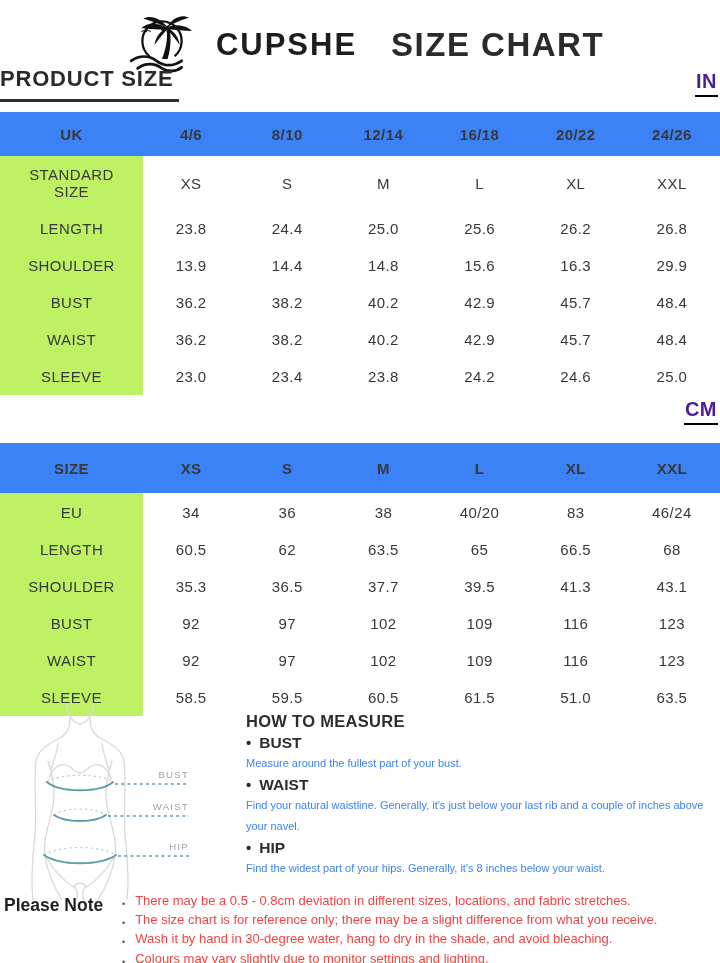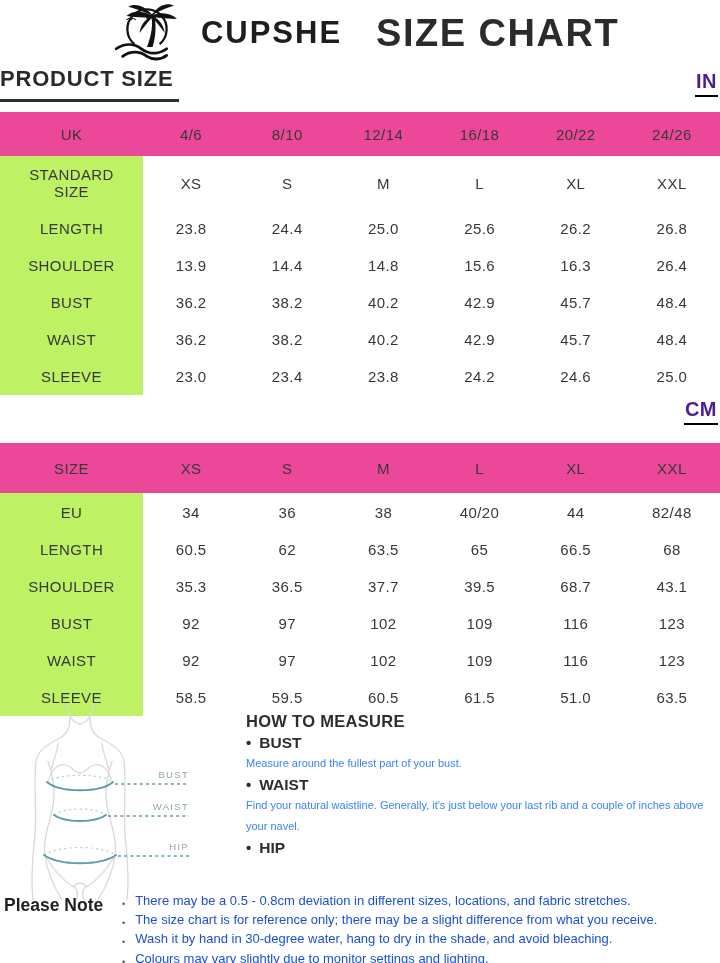--- a/index.html
+++ b/index.html
@@ -1,40 +1,40 @@
 <!DOCTYPE html>
 <html><head>
 <meta charset="utf-8">
 <style>
   html,body{margin:0;padding:0;background:#ffffff;}
   .page{
     position:relative;width:720px;height:963px;background:#fff;overflow:hidden;
     font-family:"Liberation Sans",sans-serif;color:#2f2f2f;
   }
   
-  .brand-header{position:absolute;top:2px;left:0;width:100%;height:62px;
+  .brand-header{position:absolute;top:14px;left:0;width:100%;height:62px;
     display:flex;align-items:center;justify-content:center;}
   .logo-svg{width:92px;height:58px;margin-right:8px;margin-top:-2px;}
   .brand-name{font-size:31px;font-weight:600;letter-spacing:2px;color:#1d1d1d;}
-  .page-title{font-size:38px;font-weight:700;letter-spacing:1.5px;color:#2b2b2b;margin-left:34px;}
+  .page-title{font-size:33px;font-weight:700;letter-spacing:1.5px;color:#2b2b2b;margin-left:34px;}
   
   .product-size{position:absolute;top:66px;left:0;font-size:22px;font-weight:700;
     letter-spacing:0.8px;color:#2a2a2a;border-bottom:3px solid #2e2e2e;padding:0 6px 7px 0;}
   .unit{position:absolute;right:2px;font-size:20px;font-weight:700;color:#4c1d95;
     border-bottom:2px solid #000000;padding:0 1px 2px 1px;letter-spacing:0.5px;}
   .unit-in{top:70px;}
   .unit-cm{top:398px;}
   
   .size-table{position:absolute;left:0;width:720px;border-collapse:collapse;table-layout:fixed;}
   .table-in{top:112px;}
   .table-cm{top:443px;}
   .size-table td{text-align:center;vertical-align:middle;font-size:15px;color:#383838;
     letter-spacing:0.4px;}
   .size-table td.label{background:#bef264;padding:0 20px;}
-  .size-table tr.head td{background:#ec4899;}
+  .size-table tr.head td{background:#3b82f6;font-weight:bold;}
   .table-in tr:nth-child(1){height:44px;}
   .table-in tr:nth-child(2){height:54px;}
   .table-in tr:nth-child(n+3){height:37px;}
   .table-cm tr:nth-child(1){height:50px;}
   .table-cm tr:nth-child(2){height:38px;padding-left:39px;}
   .table-cm tr:nth-child(n+3){height:37px;}
   
   .figure-wrap{position:absolute;top:703px;left:2px;width:235px;height:197px;}
   .figure-wrap svg{position:absolute;top:0;left:0;}
   .figure-label{position:absolute;font-size:9.5px;letter-spacing:1.3px;color:#9aa2a6;}
@@ -44,21 +44,21 @@
   
   .measure{position:absolute;top:712px;left:246px;width:472px;}
   .measure-title{font-size:16.5px;font-weight:700;color:#2d2d2d;letter-spacing:0.3px;margin:0 0 3px 0;}
   .measure-term{font-size:15.5px;font-weight:700;color:#2d2d2d;margin:2px 0 1px 0;}
   .measure-term::before{content:"•";margin-right:8px;font-size:15px;}
   .measure-desc{font-size:11px;color:#3b82f6;line-height:21px;margin:0;}
   
   .note{position:absolute;top:893px;left:4px;width:712px;display:flex;}
   .note-title{font-size:17.5px;font-weight:700;color:#1f1f1f;width:114px;flex:none;padding-top:2px;}
   .note-list{list-style:none;margin:0;padding:0;flex:1;}
-  .note-list li{font-size:13px;color:#1d4ed8;line-height:16.2px;display:flex;}
+  .note-list li{font-size:13px;color:#ef4444;line-height:16.2px;display:flex;}
   .note-list li::before{content:"•";font-size:9px;color:#555;flex:none;
     margin:0 10px 0 4px;padding-top:3px;}
 </style>
 </head>
 <body>
 
 <div class="page">
 
   <div class="brand-header">
     <svg class="logo-svg" viewBox="0 0 92 62">
@@ -122,21 +122,21 @@
           <td>26.2</td>
           <td>26.8</td>
         </tr>
         <tr>
           <td class="label">SHOULDER</td>
           <td>13.9</td>
           <td>14.4</td>
           <td>14.8</td>
           <td>15.6</td>
           <td>16.3</td>
-          <td>26.4</td>
+          <td>29.9</td>
         </tr>
         <tr>
           <td class="label">BUST</td>
           <td>36.2</td>
           <td>38.2</td>
           <td>40.2</td>
           <td>42.9</td>
           <td>45.7</td>
           <td>48.4</td>
         </tr>
@@ -180,39 +180,39 @@
           <td>L</td>
           <td>XL</td>
           <td>XXL</td>
         </tr>
         <tr>
           <td class="label">EU</td>
           <td>34</td>
           <td>36</td>
           <td>38</td>
           <td>40/20</td>
-          <td>44</td>
-          <td>82/48</td>
+          <td>83</td>
+          <td>46/24</td>
         </tr>
         <tr>
           <td class="label">LENGTH</td>
           <td>60.5</td>
           <td>62</td>
           <td>63.5</td>
           <td>65</td>
           <td>66.5</td>
           <td>68</td>
         </tr>
         <tr>
           <td class="label">SHOULDER</td>
           <td>35.3</td>
           <td>36.5</td>
           <td>37.7</td>
           <td>39.5</td>
-          <td>68.7</td>
+          <td>41.3</td>
           <td>43.1</td>
         </tr>
         <tr>
           <td class="label">BUST</td>
           <td>92</td>
           <td>97</td>
           <td>102</td>
           <td>109</td>
           <td>116</td>
           <td>123</td>
@@ -276,20 +276,21 @@
   </div>
 
   <div class="measure">
     <div class="measure-title">HOW TO MEASURE</div>
     <div id="measure-items">
         <div class="measure-term">BUST</div>
         <p class="measure-desc">Measure around the fullest part of your bust.</p>
         <div class="measure-term">WAIST</div>
         <p class="measure-desc">Find your natural waistline. Generally, it's just below your last rib and a couple of inches above your navel.</p>
         <div class="measure-term">HIP</div>
+        <p class="measure-desc">Find the widest part of your hips. Generally, it's 8 inches below your waist.</p>
       </div>
   </div>
 
   <div class="note">
     <div class="note-title">Please Note</div>
     <ul class="note-list" id="note-list">
         <li>There may be a 0.5 - 0.8cm deviation in different sizes, locations, and fabric stretches.</li>
         <li>The size chart is for reference only; there may be a slight difference from what you receive.</li>
         <li>Wash it by hand in 30-degree water, hang to dry in the shade, and avoid bleaching.</li>
         <li>Colours may vary slightly due to monitor settings and lighting.</li>

